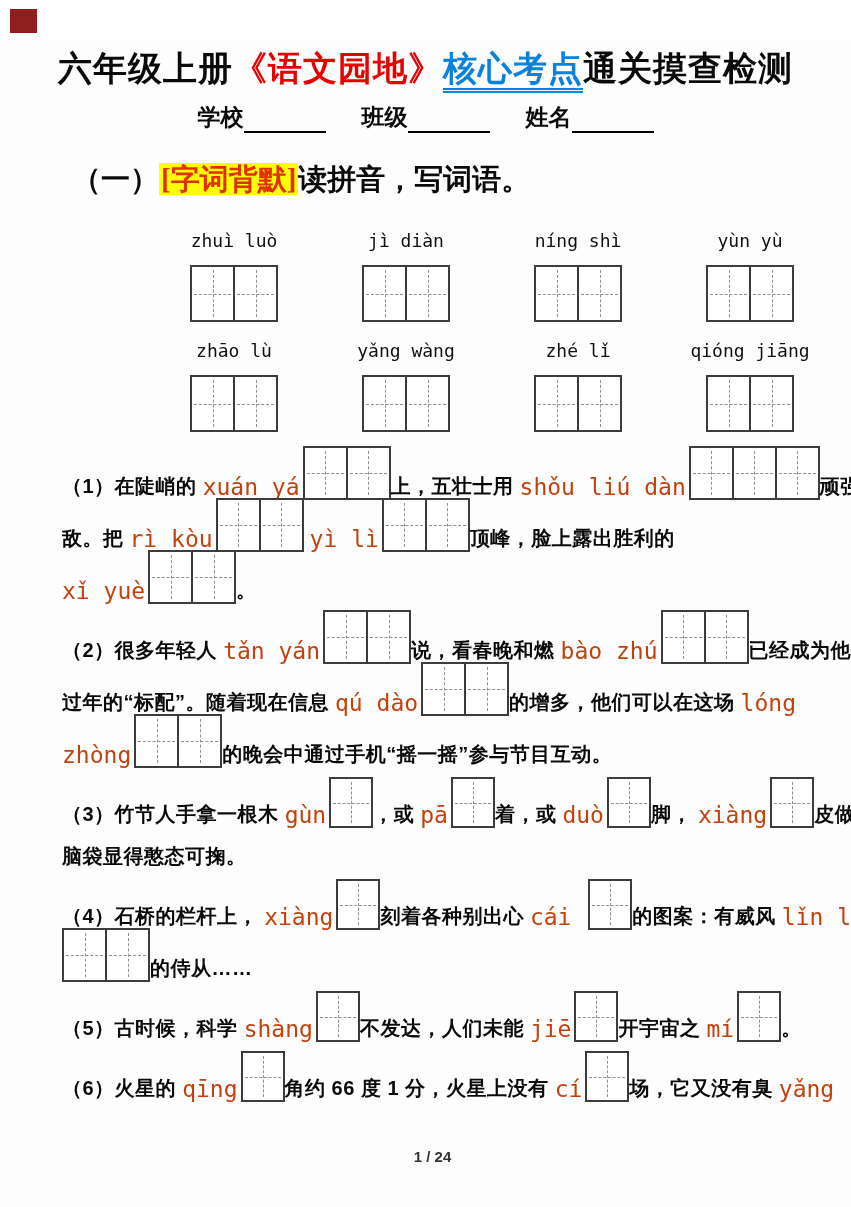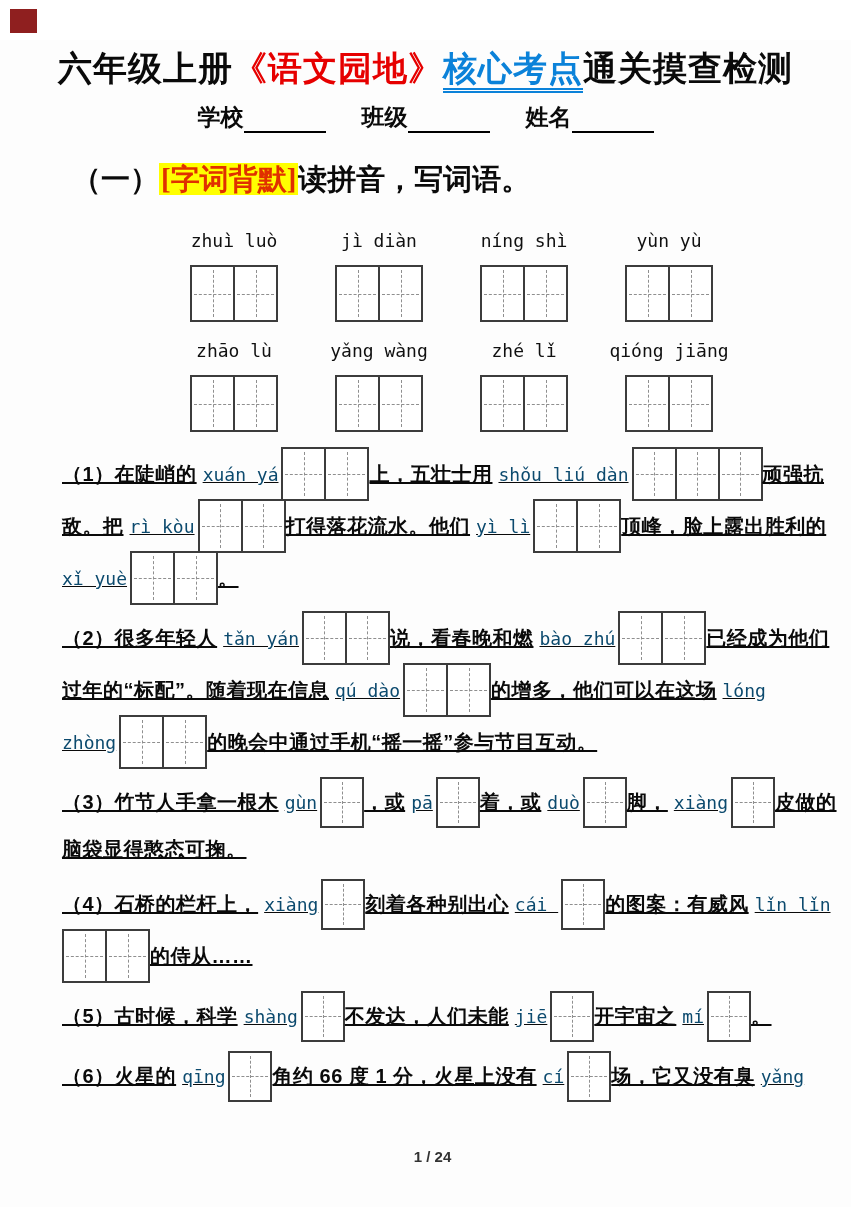--- a/index.html
+++ b/index.html
@@ -19,43 +19,43 @@
              font-family:"Liberation Serif",serif;font-size:23px;font-weight:700;}
   .field{display:flex;align-items:flex-end;}
   .blank{display:inline-block;width:82px;height:25px;border-bottom:2.5px solid #000;}
 
   
   .section-head{margin:27px 0 0 72px;font-family:"Liberation Serif",serif;font-size:29px;font-weight:800;}
   .tag{padding:0 2px;}
 
   
   #pinyin-rows{margin-top:30px;}
-  .pinyin-row{display:flex;margin-left:190px;column-gap:57px;}
+  .pinyin-row{display:flex;margin-left:190px;column-gap:84px;}
   .pinyin-row + .pinyin-row{margin-top:18px;}
   .pgroup{display:flex;flex-direction:column;align-items:center;width:88px;row-gap:14px;}
   .plabel{font-family:"DejaVu Sans Mono",monospace;font-size:18px;font-weight:500;white-space:nowrap;color:#101010;}
 
   
   .wbox{display:inline-flex;flex:none;border:2px solid #3c3c3c;background:#ffffff;}
   .wbox.lg .wcell{width:41px;height:53px;}
   .wbox.md .wcell{width:41px;height:50px;}
   .wbox.sm .wcell{width:40px;height:47px;}
   .wcell{position:relative;}
   .wcell + .wcell{border-left:2px solid #3c3c3c;}
   .wcell::before{content:"";position:absolute;left:50%;top:3px;bottom:3px;border-left:1px dashed #8f8f8f;}
   .wcell::after{content:"";position:absolute;top:50%;left:2px;right:2px;border-top:1px dashed #8f8f8f;}
 
   
   #sentences{margin:16px 0 0 62px;width:730px;}
   .sentence + .sentence{margin-top:8px;}
-  .sline{display:flex;align-items:center;height:52px;white-space:pre;text-decoration:underline;}
+  .sline{display:flex;align-items:flex-end;height:52px;white-space:pre;}
   .sline.short{height:42px;}
   .cn{font-family:"Liberation Sans",sans-serif;font-size:20px;font-weight:700;letter-spacing:0.5px;white-space:pre;}
-  .py{font-family:"DejaVu Sans Mono",monospace;font-size:18px;font-weight:500;white-space:pre;
-      margin:0 3px 0 6px;color:#0c4a6e;}
+  .py{font-family:"DejaVu Sans Mono",monospace;font-size:23px;font-weight:500;white-space:pre;
+      margin:0 3px 0 6px;color:#c2410c;}
   .sline > .py:first-child{margin-left:0;}
 
   
   .footer{position:absolute;left:14px;right:0;top:1148px;text-align:center;
           font-size:15px;font-weight:600;color:#333;}
 </style>
 </head>
 <body>
 
 <div class="page">
@@ -140,21 +140,21 @@
             <span class="wcell"></span>
             <span class="wcell"></span>
           </span>
         </div>
       </div>
     </div>
 
   <div id="sentences">
       <div class="sentence">
         <div class="sline"><span class="cn">（1）在陡峭的</span><span class="py">xuán yá</span><span class="wbox md"><span class="wcell"></span><span class="wcell"></span></span><span class="cn">上，五壮士用</span><span class="py">shǒu liú dàn</span><span class="wbox md"><span class="wcell"></span><span class="wcell"></span><span class="wcell"></span></span><span class="cn">顽强抗</span></div>
-        <div class="sline"><span class="cn">敌。把</span><span class="py">rì kòu</span><span class="wbox md"><span class="wcell"></span><span class="wcell"></span></span><span class="cn">打得落花流水。他们</span><span class="py">yì lì</span><span class="wbox md"><span class="wcell"></span><span class="wcell"></span></span><span class="cn">顶峰，脸上露出胜利的</span></div>
+        <div class="sline"><span class="cn">敌。把</span><span class="py">rì kòu</span><span class="wbox md"><span class="wcell"></span><span class="wcell"></span></span><span class="py">yì lì</span><span class="wbox md"><span class="wcell"></span><span class="wcell"></span></span><span class="cn">顶峰，脸上露出胜利的</span></div>
         <div class="sline"><span class="py">xǐ yuè</span><span class="wbox md"><span class="wcell"></span><span class="wcell"></span></span><span class="cn">。</span></div>
       </div>
       <div class="sentence">
         <div class="sline"><span class="cn">（2）很多年轻人</span><span class="py">tǎn yán</span><span class="wbox md"><span class="wcell"></span><span class="wcell"></span></span><span class="cn">说，看春晚和燃</span><span class="py">bào zhú</span><span class="wbox md"><span class="wcell"></span><span class="wcell"></span></span><span class="cn">已经成为他们</span></div>
         <div class="sline"><span class="cn">过年的“标配”。随着现在信息</span><span class="py">qú dào</span><span class="wbox md"><span class="wcell"></span><span class="wcell"></span></span><span class="cn">的增多，他们可以在这场</span><span class="py">lóng</span></div>
         <div class="sline"><span class="py">zhòng</span><span class="wbox md"><span class="wcell"></span><span class="wcell"></span></span><span class="cn">的晚会中通过手机“摇一摇”参与节目互动。</span></div>
       </div>
       <div class="sentence">
         <div class="sline"><span class="cn">（3）竹节人手拿一根木</span><span class="py">gùn</span><span class="wbox sm"><span class="wcell"></span></span><span class="cn">，或</span><span class="py">pā</span><span class="wbox sm"><span class="wcell"></span></span><span class="cn">着，或</span><span class="py">duò</span><span class="wbox sm"><span class="wcell"></span></span><span class="cn">脚，</span><span class="py">xiàng</span><span class="wbox sm"><span class="wcell"></span></span><span class="cn">皮做的</span></div>
         <div class="sline short"><span class="cn">脑袋显得憨态可掬。</span></div>

